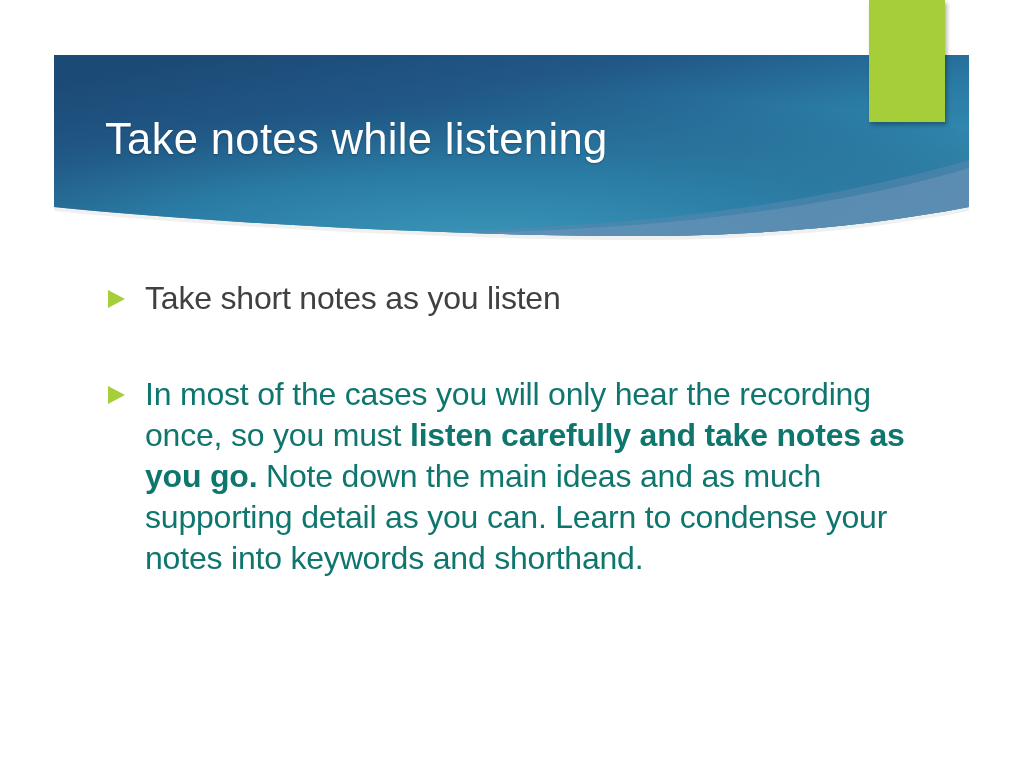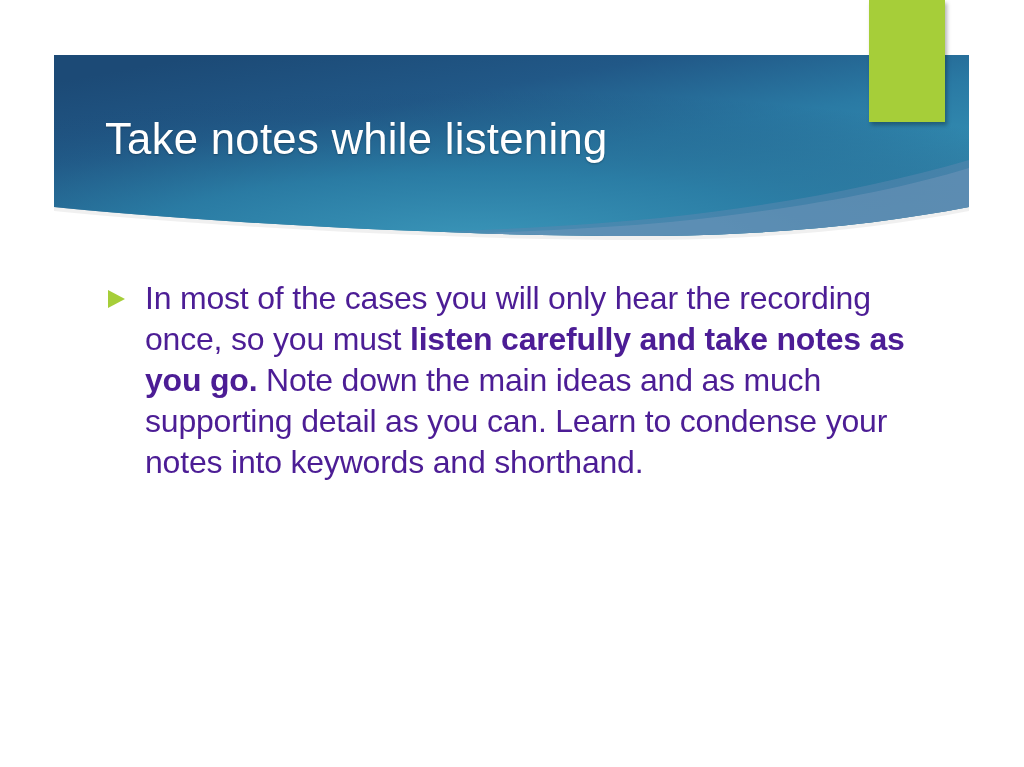--- a/index.html
+++ b/index.html
@@ -155,21 +155,25 @@
                C880,228 770,240 640,240 C430,240 180,224 54,211 Z" fill="#000000" opacity="0.06"></path>
     </svg>
   </div>
 
   <div id="accent-rect" style="background: rgb(166, 206, 57);"></div>
 
   <div id="slide-title">Take notes while listening</div>
 
   <div id="body-list">
 
+    <div class="bullet-row" style="color: rgb(64, 64, 64);">
+      <span class="bullet-marker" style="border-left-color: rgb(166, 206, 57);"></span>
+      <span class="bullet-text"><span class="para-seg">Take short notes as you listen</span></span>
+    </div>
 
-    <div class="bullet-row" style="color: #4c1d95;">
+    <div class="bullet-row" style="color: #0f766e;">
       <span class="bullet-marker" style="border-left-color: rgb(166, 206, 57);"></span>
       <span class="bullet-text"><span class="para-seg">In most of the cases you will only hear the recording once, so you must </span><b class="para-seg">listen carefully and take notes as you go.</b><span class="para-seg"> Note down the main ideas and as much supporting detail as you can. Learn to condense your notes into keywords and shorthand.</span></span>
     </div>
 
   </div>
 
 </div>
 
 </body></html>

